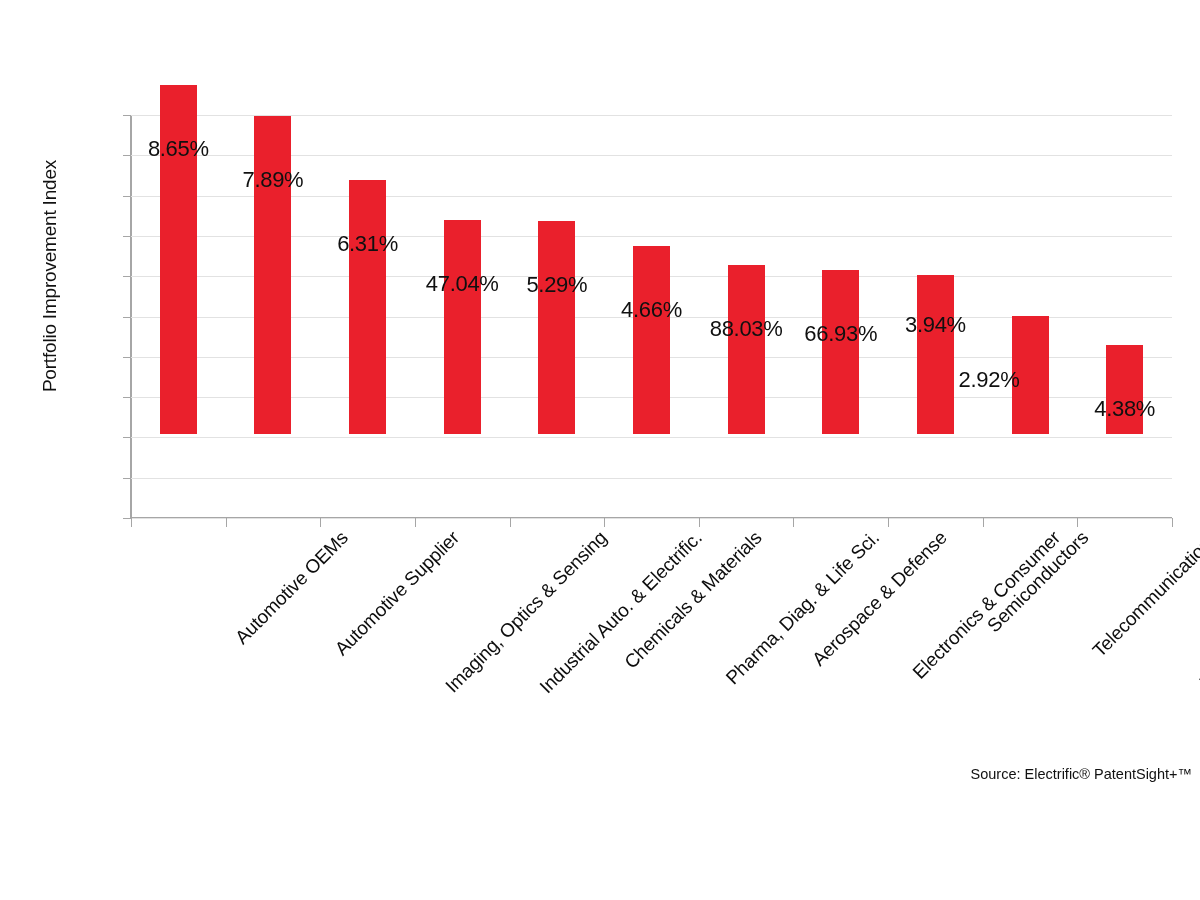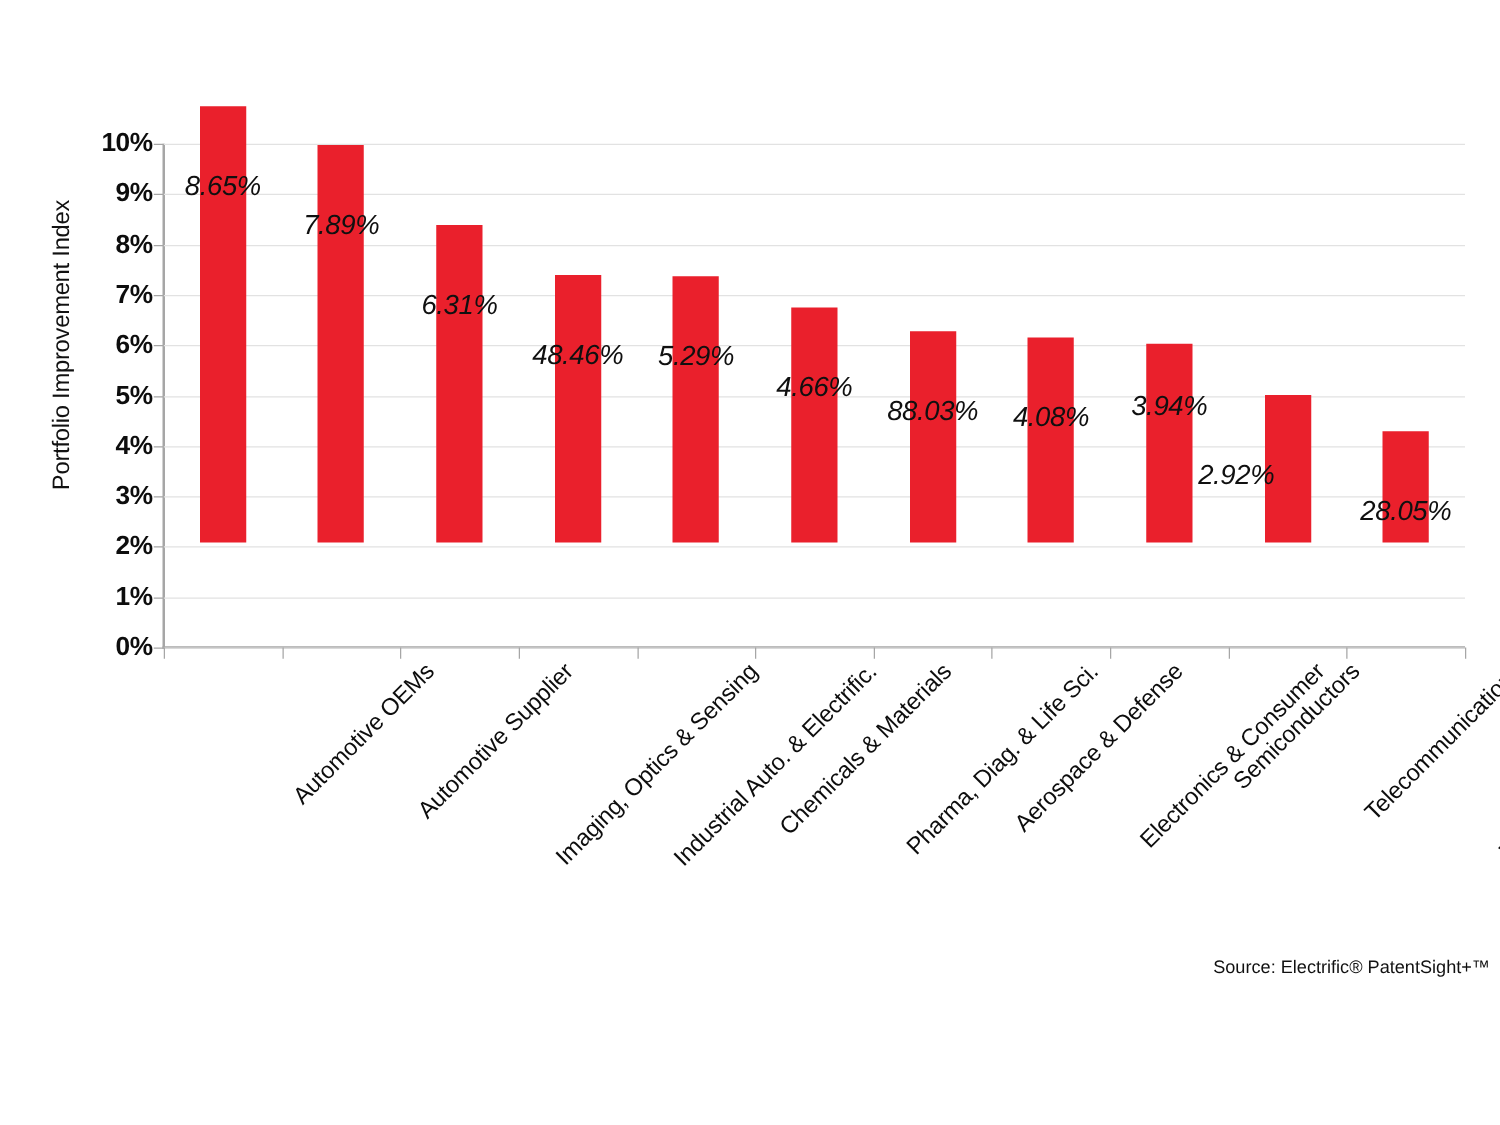--- a/index.html
+++ b/index.html
@@ -59,21 +59,20 @@
     letter-spacing: -0.4px;
   }
 
   
   .plot-area {
     position: absolute;
     left: 131px;
     top: 115px;
     width: 1041px;
     height: 320px;
-    font-style: italic;
   }
   .gridline {
     position: absolute;
     left: 0;
     width: 100%;
     height: 1px;
     background: #e2e2e2;
   }
   .axis-line-y {
     position: absolute;
@@ -154,33 +153,20 @@
     white-space: nowrap;
   }
 </style>
 </head>
 <body>
 
 <div id="chart-root">
 
   <div class="y-axis-title">Portfolio Improvement Index</div>
 
-  <div class="y-tick-labels" id="y-tick-labels">
-      <div class="y-tick-label" style="top: 0px;">10%</div>
-      <div class="y-tick-label" style="top: 40.3px;">9%</div>
-      <div class="y-tick-label" style="top: 80.6px;">8%</div>
-      <div class="y-tick-label" style="top: 120.9px;">7%</div>
-      <div class="y-tick-label" style="top: 161.2px;">6%</div>
-      <div class="y-tick-label" style="top: 201.5px;">5%</div>
-      <div class="y-tick-label" style="top: 241.8px;">4%</div>
-      <div class="y-tick-label" style="top: 282.1px;">3%</div>
-      <div class="y-tick-label" style="top: 322.4px;">2%</div>
-      <div class="y-tick-label" style="top: 362.7px;">1%</div>
-      <div class="y-tick-label" style="top: 403px;">0%</div>
-    </div>
 
   <div class="plot-area" id="plot-area">
     <div class="axis-line-y"></div>
     <div class="axis-line-x"></div>
   <div class="gridline" style="top: 0px;"></div>
       <div class="y-tick-mark" style="top: 0px;"></div>
       <div class="gridline" style="top: 40.3px;"></div>
       <div class="y-tick-mark" style="top: 40.3px;"></div>
       <div class="gridline" style="top: 80.6px;"></div>
       <div class="y-tick-mark" style="top: 80.6px;"></div>
@@ -212,35 +198,35 @@
       <div class="x-tick-mark" style="left: 852px;"></div>
       <div class="x-tick-mark" style="left: 946px;"></div>
       <div class="x-tick-mark" style="left: 1041px;"></div>
       <div class="bar" title="Automotive OEMs 8.65%" style="left: 28.8182px; width: 37px; height: 348.595px; background: rgb(234, 32, 44);"></div>
       <div class="bar-value-label" style="left: -12.6818px; width: 120px; top: 21.405px;">8.65%</div>
       <div class="bar" title="Automotive Supplier 7.89%" style="left: 123.455px; width: 37px; height: 317.967px; background: rgb(234, 32, 44);"></div>
       <div class="bar-value-label" style="left: 81.9545px; width: 120px; top: 52.033px;">7.89%</div>
       <div class="bar" title="Imaging, Optics &amp; Sensing 6.31%" style="left: 218.091px; width: 37px; height: 254.293px; background: rgb(234, 32, 44);"></div>
       <div class="bar-value-label" style="left: 176.591px; width: 120px; top: 115.707px;">6.31%</div>
       <div class="bar" title="Industrial Auto. &amp; Electrific. 5.32%" style="left: 312.727px; width: 37px; height: 214.396px; background: rgb(234, 32, 44);"></div>
-      <div class="bar-value-label" style="left: 271.227px; width: 120px; top: 155.604px;">48.46%</div>
+      <div class="bar-value-label" style="left: 271.227px; width: 120px; top: 155.604px;">47.04%</div>
       <div class="bar" title="Chemicals &amp; Materials 5.29%" style="left: 407.364px; width: 37px; height: 213.187px; background: rgb(234, 32, 44);"></div>
       <div class="bar-value-label" style="left: 365.864px; width: 120px; top: 156.813px;">5.29%</div>
       <div class="bar" title="Pharma, Diag. &amp; Life Sci. 4.66%" style="left: 502px; width: 37px; height: 187.798px; background: rgb(234, 32, 44);"></div>
       <div class="bar-value-label" style="left: 460.5px; width: 120px; top: 182.202px; text-align: center;">4.66%</div>
       <div class="bar" title="Aerospace &amp; Defense 4.19%" style="left: 596.636px; width: 37px; height: 168.857px; background: rgb(234, 32, 44);"></div>
       <div class="bar-value-label" style="left: 555.136px; width: 120px; top: 201.143px;">88.03%</div>
       <div class="bar" title="Electronics &amp; Consumer 4.08%" style="left: 691.273px; width: 37px; height: 164.424px; background: rgb(234, 32, 44);"></div>
-      <div class="bar-value-label" style="left: 649.773px; width: 120px; top: 205.576px;">4.08%</div>
+      <div class="bar-value-label" style="left: 649.773px; width: 120px; top: 205.576px;">66.93%</div>
       <div class="bar" title="Semiconductors 3.94%" style="left: 785.909px; width: 37px; height: 158.782px; background: rgb(234, 32, 44);"></div>
       <div class="bar-value-label" style="left: 744.409px; width: 120px; top: 197px;">3.94%</div>
       <div class="bar" title="Telecommunications 2.92%" style="left: 880.545px; width: 37px; height: 117.676px; background: rgb(234, 32, 44);"></div>
       <div class="bar-value-label" style="left: 798px; width: 120px; top: 252.324px;">2.92%</div>
       <div class="bar" title="Techplatforms &amp; Software 2.22%" style="left: 975.182px; width: 37px; height: 89.466px; background: rgb(234, 32, 44);"></div>
-      <div class="bar-value-label" style="left: 933.682px; width: 120px; top: 280.534px;">28.05%</div>
+      <div class="bar-value-label" style="left: 933.682px; width: 120px; top: 280.534px;">4.38%</div>
     </div>
 
   <div class="x-labels" id="x-labels">
       <div class="x-label" style="left: 56.3182px;">Automotive OEMs</div>
       <div class="x-label" style="left: 150.955px;">Automotive Supplier</div>
       <div class="x-label" style="left: 245.591px;">Imaging, Optics &amp; Sensing</div>
       <div class="x-label" style="left: 340.227px;">Industrial Auto. &amp; Electrific.</div>
       <div class="x-label" style="left: 434.864px;">Chemicals &amp; Materials</div>
       <div class="x-label" style="left: 529.5px;">Pharma, Diag. &amp; Life Sci.</div>
       <div class="x-label" style="left: 624.136px;">Aerospace &amp; Defense</div>

